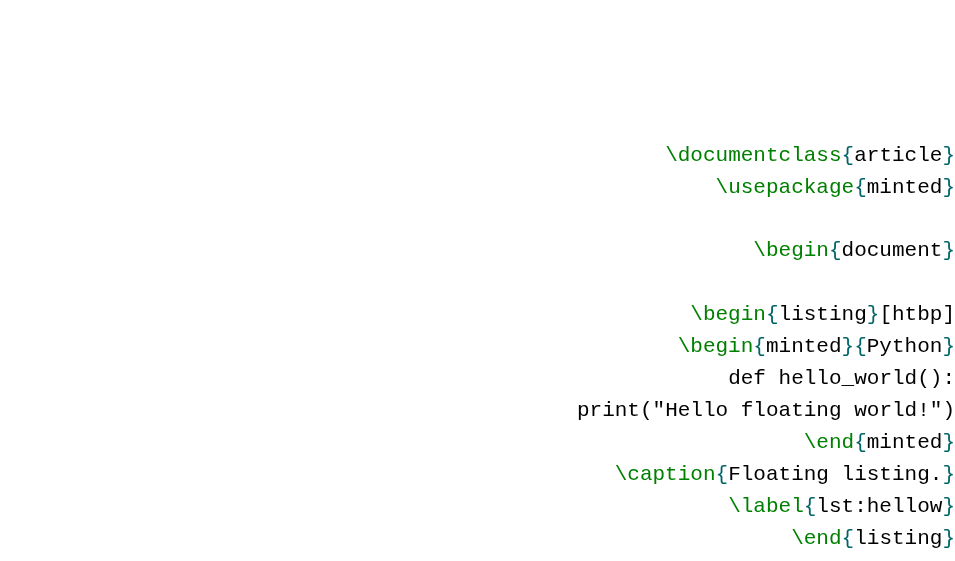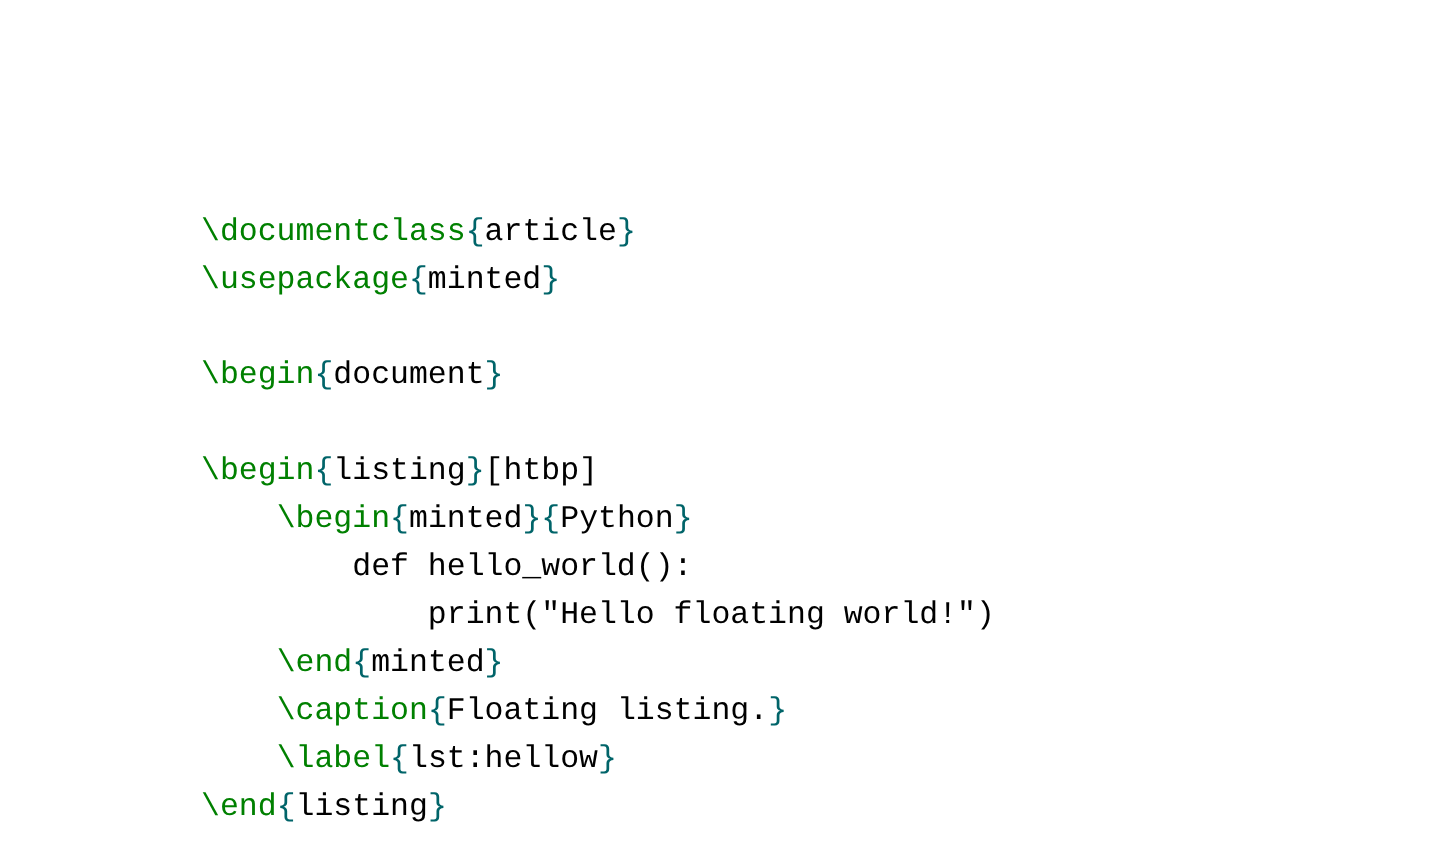--- a/index.html
+++ b/index.html
@@ -21,20 +21,21 @@
       color: #008000;
     }
     .brace {
       color: #006469;
     }
     .txt {
       color: #000000;
     }
     .line {
       display: block;
+      text-align: right;
     }
   </style>
 </head>
 <body>
 
 
 
 <div id="container"><span class="line"><span class="cmd">\documentclass</span><span class="brace">{</span><span class="txt">article</span><span class="brace">}</span></span><span class="line"><span class="cmd">\usepackage</span><span class="brace">{</span><span class="txt">minted</span><span class="brace">}</span></span><span class="line">&nbsp;</span><span class="line"><span class="cmd">\begin</span><span class="brace">{</span><span class="txt">document</span><span class="brace">}</span></span><span class="line">&nbsp;</span><span class="line"><span class="cmd">\begin</span><span class="brace">{</span><span class="txt">listing</span><span class="brace">}</span><span class="txt">[htbp]</span></span><span class="line"><span class="txt">    </span><span class="cmd">\begin</span><span class="brace">{</span><span class="txt">minted</span><span class="brace">}{</span><span class="txt">Python</span><span class="brace">}</span></span><span class="line"><span class="txt">        def hello_world():</span></span><span class="line"><span class="txt">            print("Hello floating world!")</span></span><span class="line"><span class="txt">    </span><span class="cmd">\end</span><span class="brace">{</span><span class="txt">minted</span><span class="brace">}</span></span><span class="line"><span class="txt">    </span><span class="cmd">\caption</span><span class="brace">{</span><span class="txt">Floating listing.</span><span class="brace">}</span></span><span class="line"><span class="txt">    </span><span class="cmd">\label</span><span class="brace">{</span><span class="txt">lst:hellow</span><span class="brace">}</span></span><span class="line"><span class="cmd">\end</span><span class="brace">{</span><span class="txt">listing</span><span class="brace">}</span></span><span class="line">&nbsp;</span></div>
 
 

